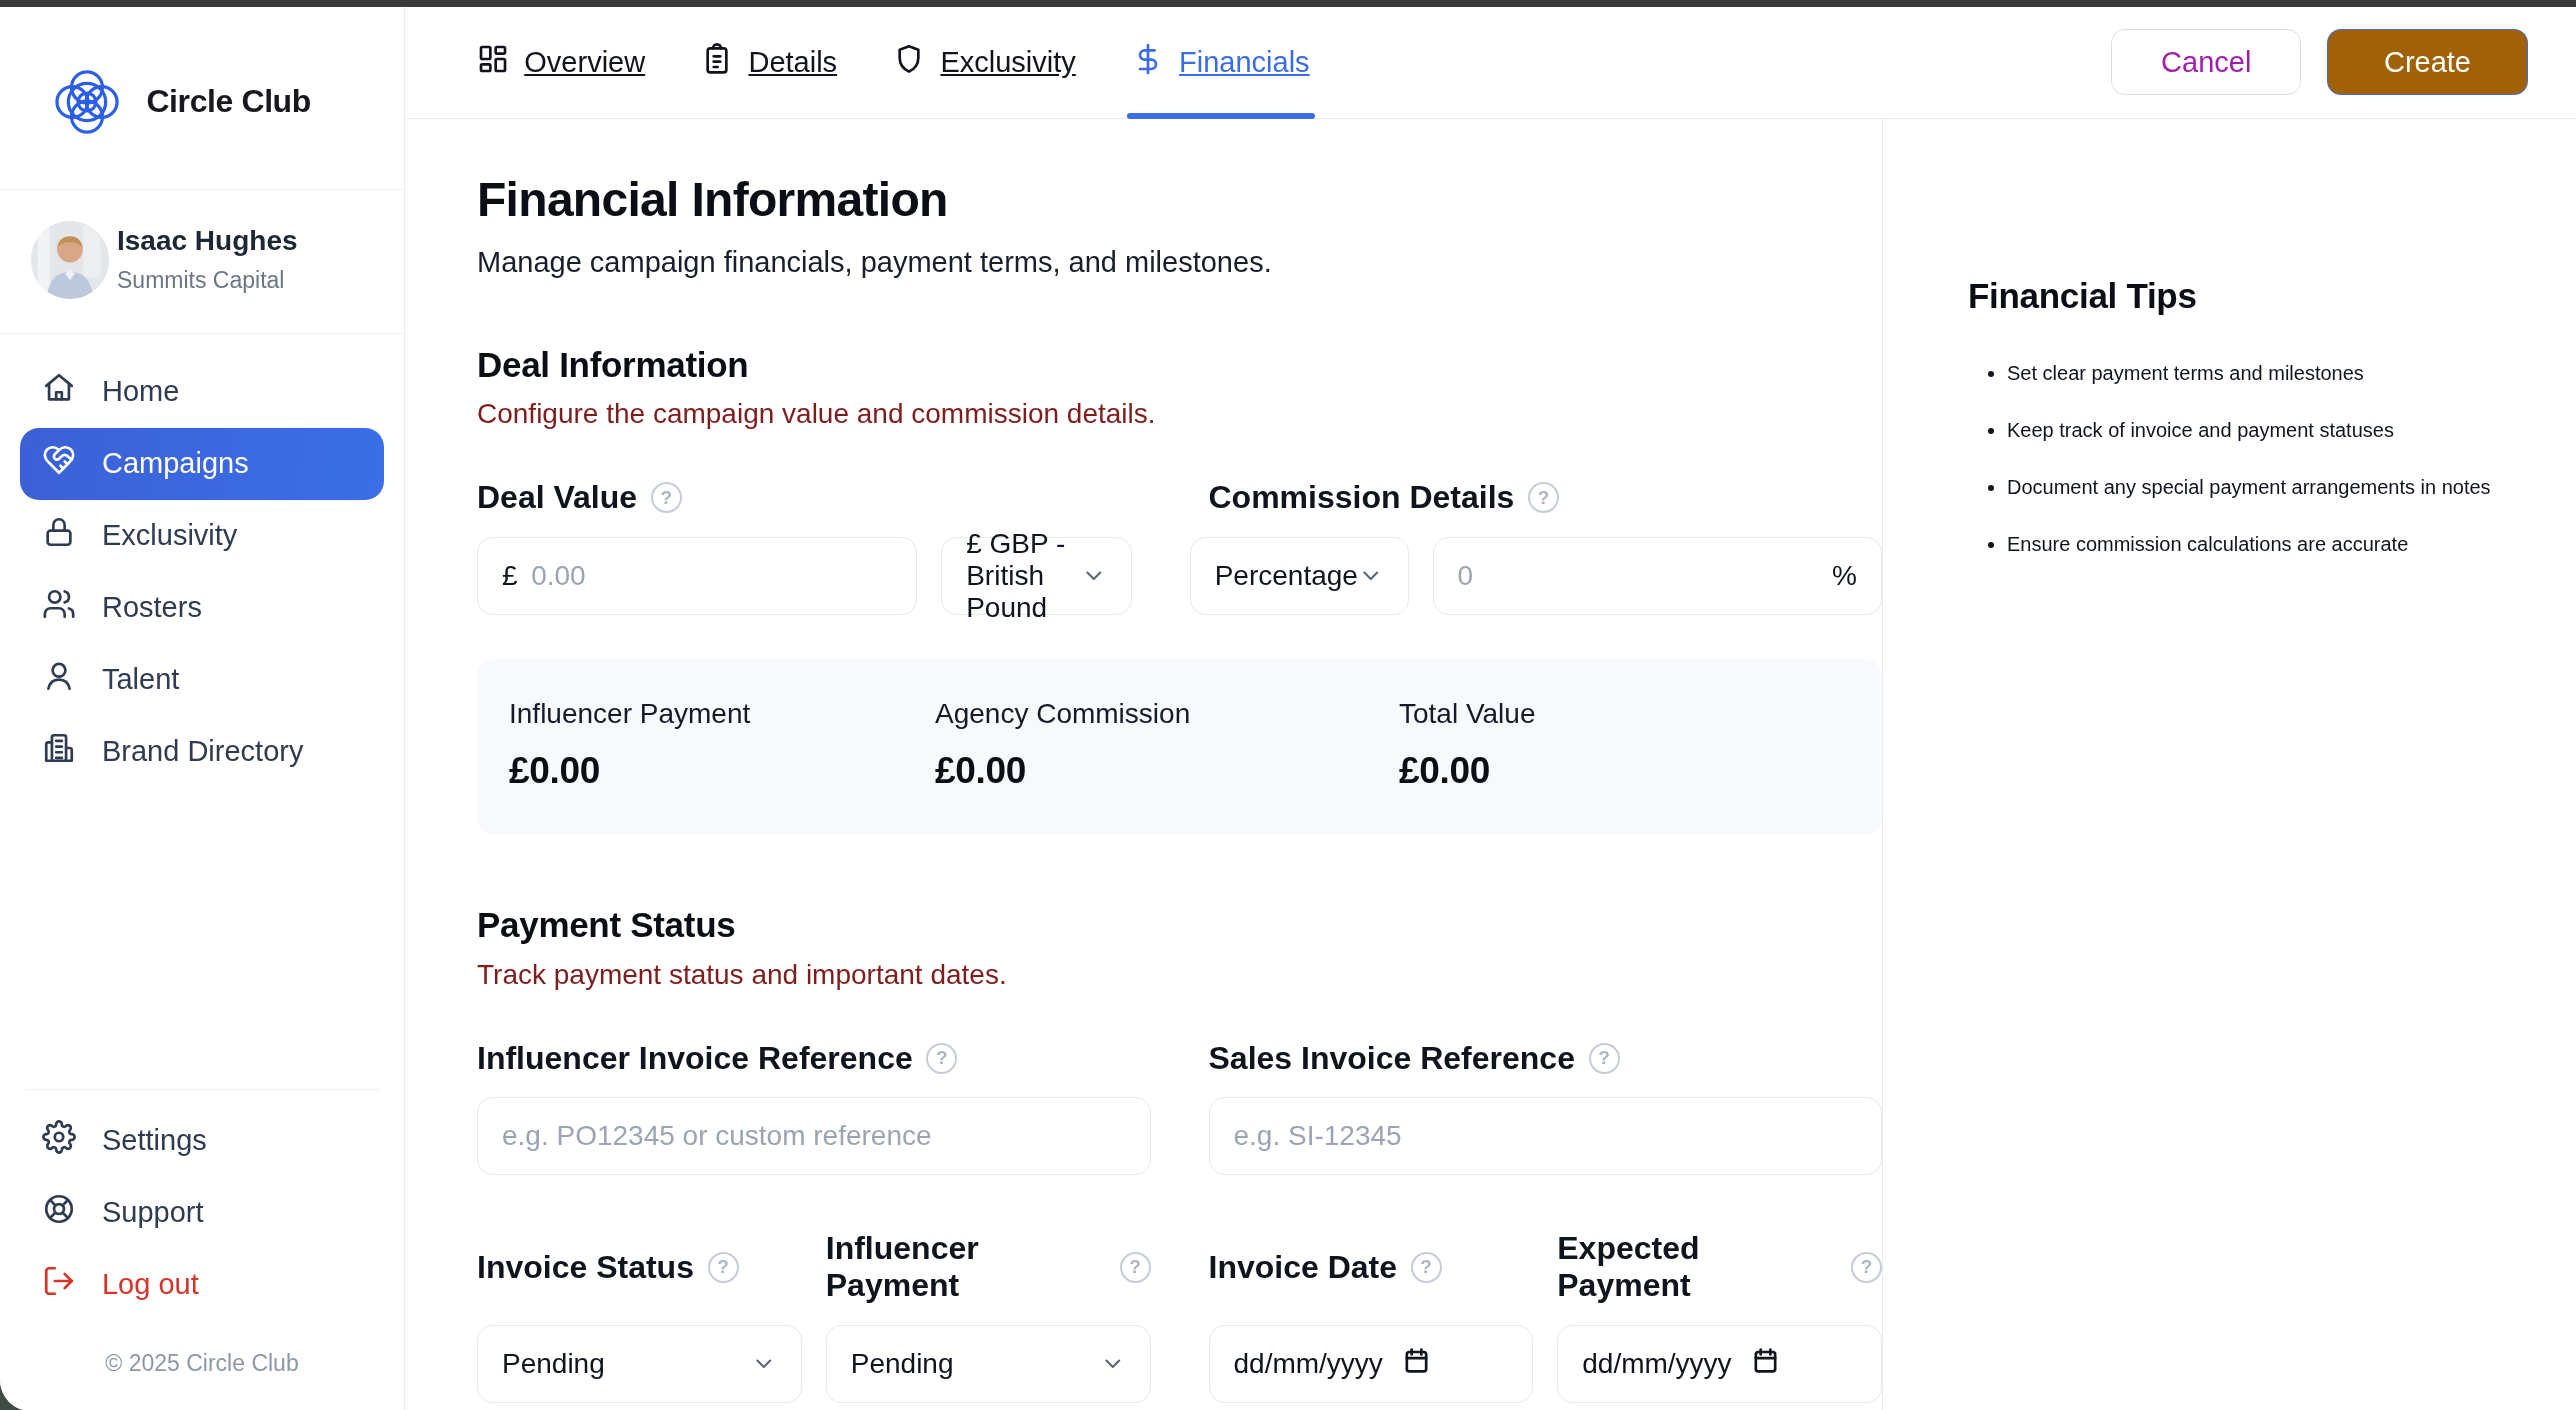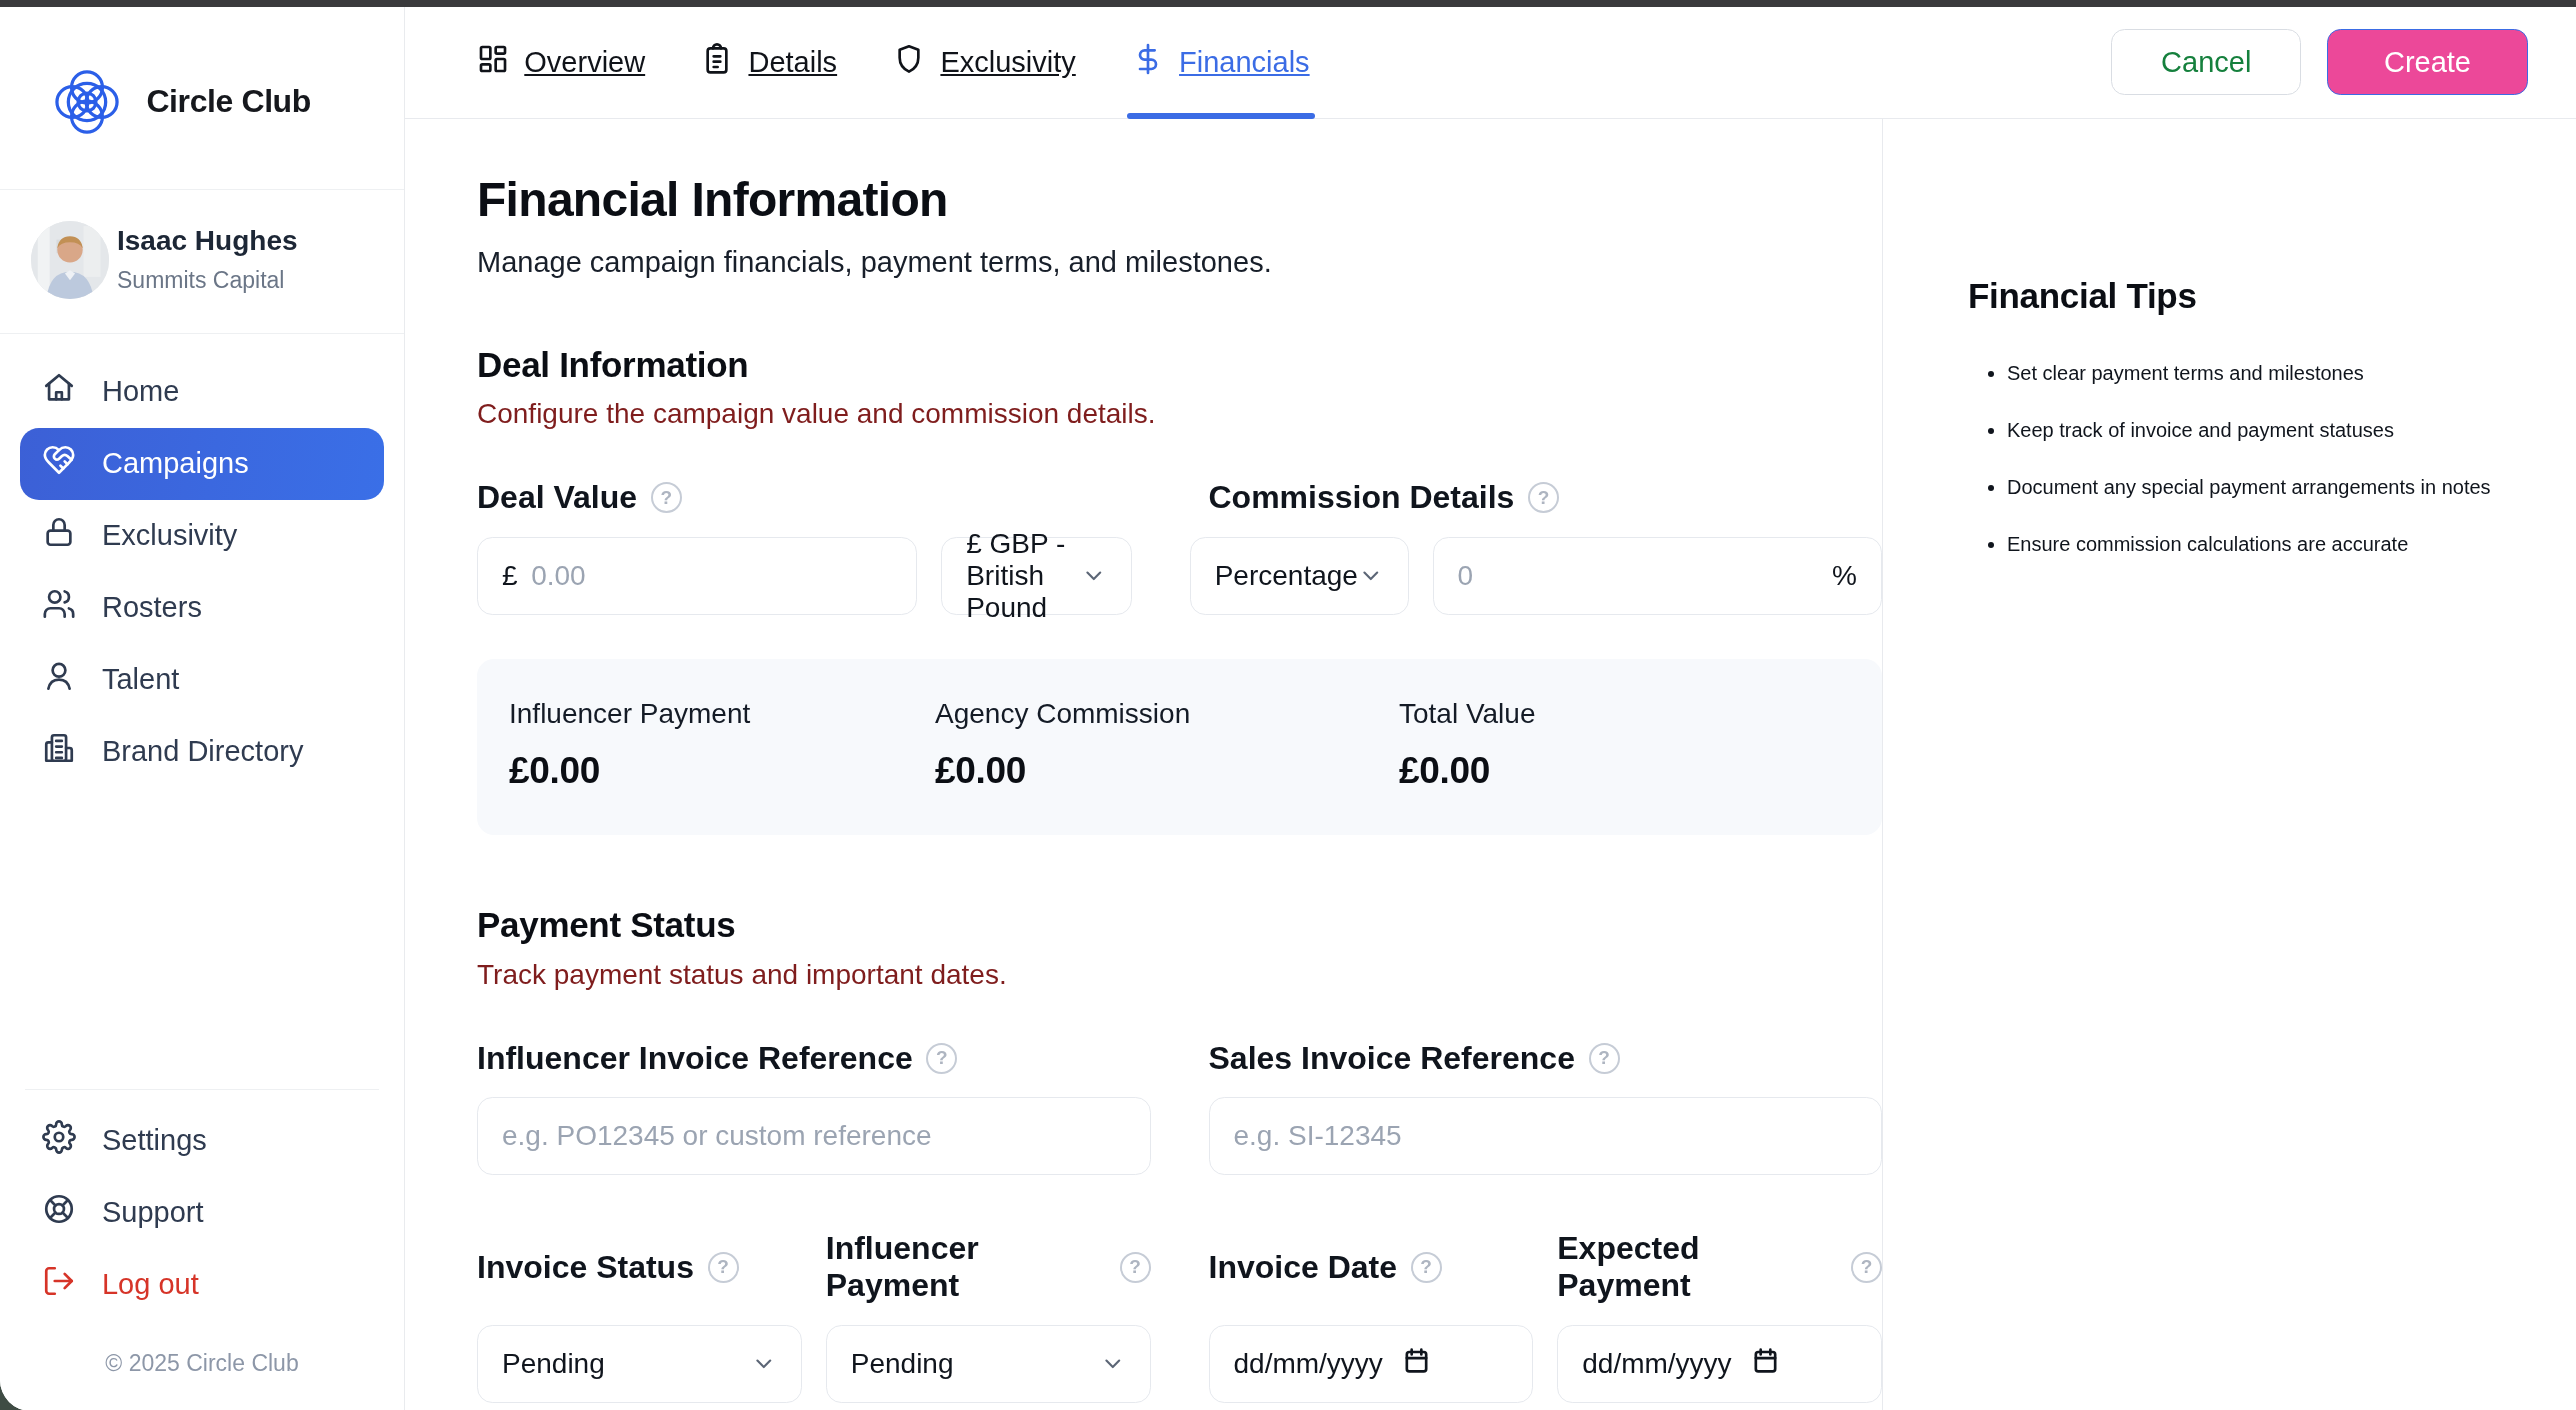--- a/index.html
+++ b/index.html
@@ -32,22 +32,22 @@
   
   .main { flex:1; display:flex; flex-direction:column; min-width:0; }
   header { height:112px; flex:0 0 112px; display:flex; align-items:center; padding:0 48px 0 72px; border-bottom:1.7px solid #e8eaee; background:#fff; }
   .tabs { display:flex; align-items:center; gap:56px; height:100%; }
   .tab { display:flex; align-items:center; gap:15.3px; height:100%; position:relative; font-size:29px; color:#101319; cursor:pointer;text-decoration:underline; }
   .tab svg { width:32px; height:32px; }
   .tab.active { color:#3b6ce5; font-weight:500; }
   .tab.active::after { content:""; position:absolute; left:-5.1px; right:-5.1px; bottom:-1.7px; height:6px; border-radius:3.4px; background:#3b6ce5; }
   .hdr-actions { margin-left:auto; display:flex; gap:25.6px; }
   .btn { height:66px; border-radius:13.6px; font-size:29px; display:flex; align-items:center; justify-content:center; cursor:pointer; font-family:inherit; }
-  .btn-cancel { background:#fff; border:1.7px solid #d9dde3; color:#15803d; padding:0 49px; }
-  .btn-create { background:#ec4899; border:1.7px solid #3b6ce5; color:#fff; padding:8px 56px; }
+  .btn-cancel { background:#fff; border:1.7px solid #d9dde3; color:#a21caf; padding:0 49px; }
+  .btn-create { background:#a16207; border:1.7px solid #3b6ce5; color:#fff; padding:8px 56px; }
 
   .content { flex:1; display:flex; min-height:0; }
   .form-col { width:1477px; flex:0 0 1477px; padding:53px 0 0 72px; overflow:hidden; }
   .tips-col { flex:1; border-left:1.7px solid #e8eaee; padding:157px 34px 0 85px; }
 
   h1 { font-size:48px; font-weight:700; letter-spacing:-0.7px; color:#0b0e14; }
   .subtitle { font-size:29px; color:#181f2a; margin-top:19px; }
   h2 { font-size:35px; font-weight:700; letter-spacing:-0.3px; color:#0b0e14; }
   .sec-desc { font-size:28px; color:#7f1d1d; margin-top:13.6px; }
 

